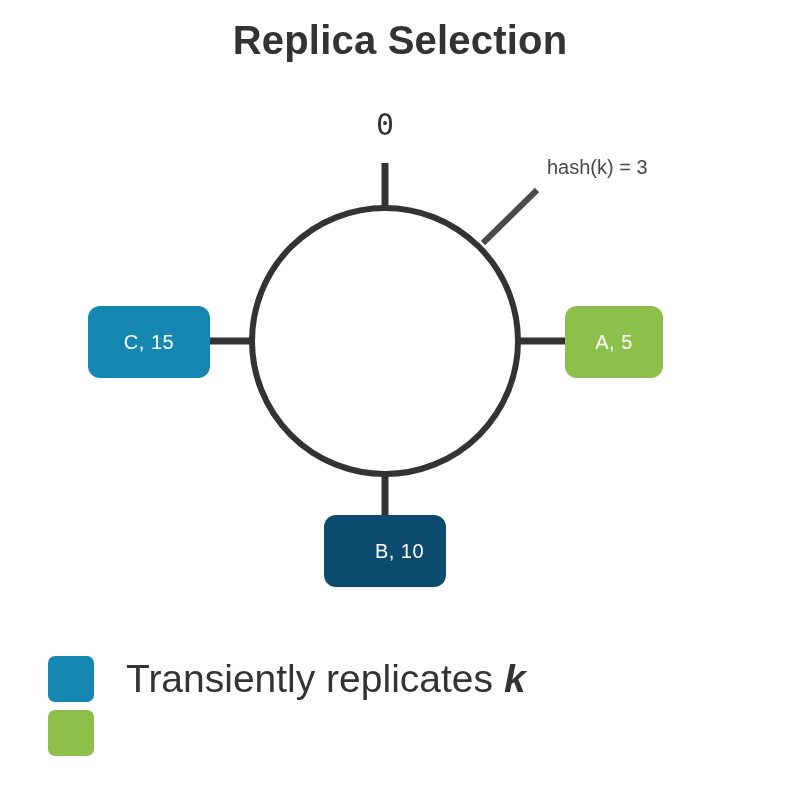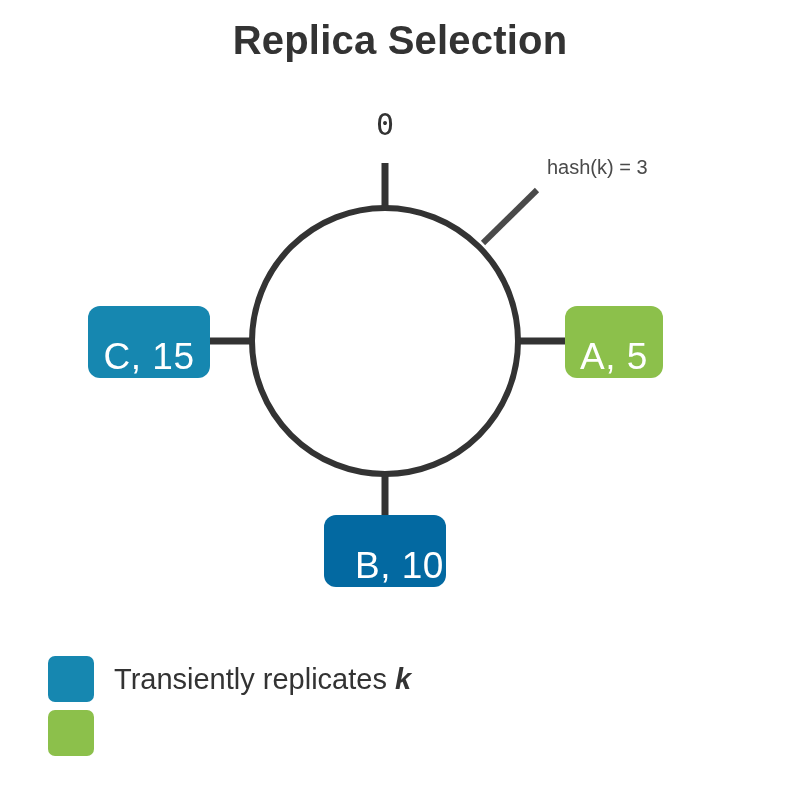--- a/index.html
+++ b/index.html
@@ -69,24 +69,24 @@
     color: #4a4a4a;
     white-space: nowrap;
     line-height: 34px;
   }
 
   
   .node-box {
     position: absolute;
     border-radius: 12px;
     display: flex;
-    align-items: flex-end;
+    align-items: center;
     justify-content: center;
     color: #ffffff;
-    font-size: 37px;
+    font-size: 20px;
     font-weight: 400;
     letter-spacing: 0.5px;
     box-sizing: border-box;
   }
   .node-a { left: 565px; top: 306px; width: 98px;  height: 72px; }
   .node-b { left: 324px; top: 515px; width: 122px; height: 72px; }
   .node-c { left: 88px;  top: 306px; width: 122px; height: 72px; }
 
   
   .legend {
@@ -99,22 +99,22 @@
     align-items: center;
     height: 54px;
   }
   .legend-swatch {
     width: 46px;
     height: 46px;
     border-radius: 7px;
     flex: 0 0 auto;
   }
   .legend-label {
-    margin-left: 20px;
-    font-size: 29px;
+    margin-left: 32px;
+    font-size: 39px;
     color: #333333;
     white-space: nowrap;
     line-height: 34px;
   }
   .legend-label .var {
     font-style: italic;
     font-weight: 700;
   }
 </style>
 </head>
@@ -136,21 +136,21 @@
   </svg>
 
   <div class="ring-zero-label">0</div>
 
   <div class="hash-annotation">hash(k) = 3</div>
 
   <div class="node-box node-a" style="background: rgb(140, 192, 75);">
     <span>A, 5</span>
   </div>
 
-  <div class="node-box node-b" style="background: #0369a1; padding-left: 29px;">
+  <div class="node-box node-b" style="background: #0c4a6e; padding-left: 29px;">
     <span>B, 10</span>
   </div>
 
   <div class="node-box node-c" style="background: rgb(22, 135, 176);">
     <span>C, 15</span>
   </div>
 
   <div class="legend">
 
     <div class="legend-row">

